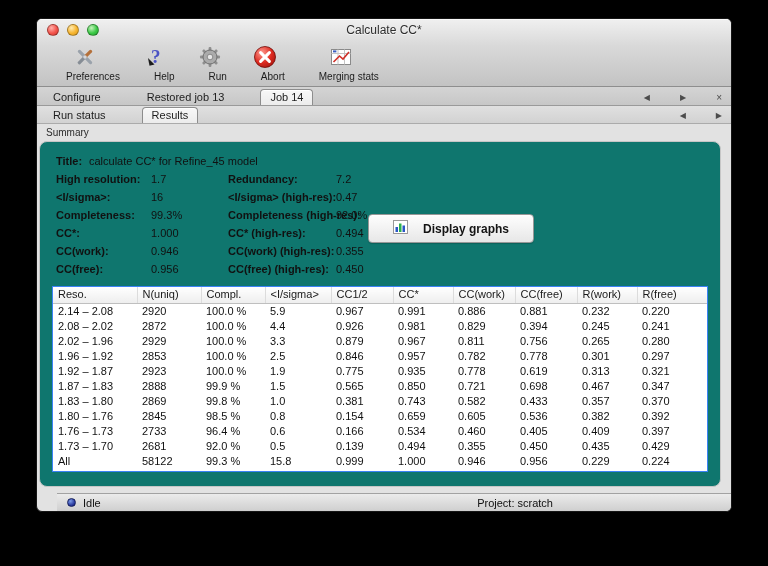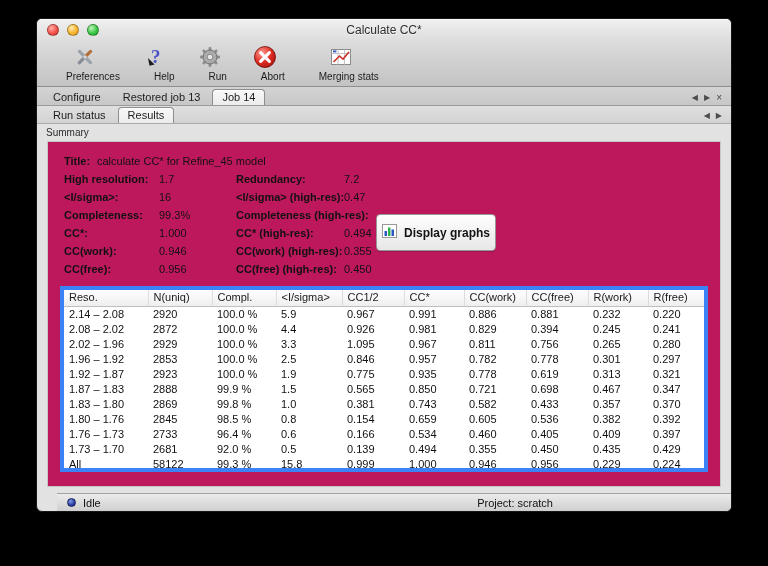--- a/index.html
+++ b/index.html
@@ -42,64 +42,65 @@
   .tool { display:flex; flex-direction:column; align-items:center; gap:1px; padding:0 3px; }
   .tool .ticon { height:26px; display:flex; align-items:center; justify-content:center; }
   .tool .tlabel { font-size:10px; color:#1c1c1c; white-space:nowrap;padding-left:16px; }
 
   
   .tabbar {
     flex:none; display:flex; align-items:flex-end;
     padding:0 6px 0 6px; height:19px;
     background:linear-gradient(#d4d4d4,#c7c7c7);
     border-bottom:1px solid #9a9a9a;
+    gap:24px;
   }
   .tabbar.view { height:18px; background:linear-gradient(#e0e0e0,#d2d2d2); border-bottom:1px solid #ababab; }
   .tab {
     font-size:11px; color:#1d1d1d; padding:1px 9px 2px; margin-right:2px;
     border:1px solid transparent; border-bottom:none; border-radius:4px 4px 0 0;
     white-space:nowrap;
   }
   .tab.active {
     background:linear-gradient(#f8f8f8,#ececec);
     border-color:#8d8d8d;
     box-shadow:inset 0 1px 0 #fff;
   }
   .tab-spacer { flex:1; }
   .tab-nav { font-size:8px; color:#4c4c4c; padding:0 3px 3px 3px; }
   .tab-nav.tab-close { font-size:10px; line-height:9px; }
 
   .section-label { flex:none; font-size:10px; color:#2c2c2c; padding:3px 0 2px 9px; }
 
   
   .panel {
-    flex:1; position:relative; margin:1px 10px 6px 10px;
-    background:#be185d; border:1px solid #c6c6c6; border-radius:0;
+    flex:1; position:relative; margin:1px 10px 6px 2px;
+    background:#0f766e; border:1px solid #c6c6c6; border-radius:8px;
     display:flex; flex-direction:column; overflow:hidden;
   }
   .summary { flex:none; padding:10px 0 4px 16px; font-size:11px; color:#111; }
   .sum-row { display:flex; align-items:center; height:18px; }
   .sum-label { font-weight:bold; white-space:nowrap; }
   .sum-value { white-space:nowrap; }
   .c1 { width:95px; } .c2 { width:77px; } .c3 { width:108px; } .c4 { flex:1; }
   .title-row .sum-label { width:33px; }
 
   .display-graphs {
-    position:absolute; left:328px; top:72px; height:37px;
-    display:flex; align-items:center; gap:7px; padding:0 5px;
+    position:absolute; left:328px; top:72px; height:29px;
+    display:flex; align-items:center; gap:15px; padding:0 24px;
     background:linear-gradient(#fefefe,#e7e7e7);
     border:1px solid #979797; border-radius:4px;
     box-shadow:0 1px 1px rgba(0,0,0,0.18), inset 0 1px 0 #fff;
     font-family:"Liberation Sans", sans-serif;
     font-size:12px; font-weight:bold; color:#141414;
   }
 
   .table-wrap {
     flex:1; margin:4px 12px 14px 12px;
-    background:#fff; border:4px solid #3b82f6; overflow:hidden;
+    background:#fff; border:1px solid #3b82f6; overflow:hidden;
   }
   table { width:100%; border-collapse:collapse; table-layout:fixed; font-size:11px; }
   thead th {
     font-weight:normal; text-align:left; height:16px; padding:1px 5px 2px;
     background:linear-gradient(#ffffff,#eeeeee);
     border-bottom:1px solid #bfbfbf; border-right:1px solid #dcdcdc;
     color:#1a1a1a; white-space:nowrap; overflow:hidden;
   }
   thead th:last-child { border-right:none; }
   tbody td { height:15px; padding:1px 5px; color:#111; white-space:nowrap; overflow:hidden; }
@@ -236,20 +237,21 @@
         <div class="sum-row">
           <span class="c1 sum-label">&lt;I/sigma&gt;:</span>
           <span class="c2 sum-value">16</span>
           <span class="c3 sum-label">&lt;I/sigma&gt; (high-res):</span>
           <span class="c4 sum-value">0.47</span>
         </div>
         <div class="sum-row">
           <span class="c1 sum-label">Completeness:</span>
           <span class="c2 sum-value">99.3%</span>
           <span class="c3 sum-label">Completeness (high-res):</span>
+          <span class="c4 sum-value">92.0%</span>
         </div>
         <div class="sum-row">
           <span class="c1 sum-label">CC*:</span>
           <span class="c2 sum-value">1.000</span>
           <span class="c3 sum-label">CC* (high-res):</span>
           <span class="c4 sum-value">0.494</span>
         </div>
         <div class="sum-row">
           <span class="c1 sum-label">CC(work):</span>
           <span class="c2 sum-value">0.946</span>
@@ -327,21 +329,21 @@
                 <td>0.829</td>
                 <td>0.394</td>
                 <td>0.245</td>
                 <td>0.241</td>
               </tr>
               <tr>
                 <td>2.02 – 1.96</td>
                 <td>2929</td>
                 <td>100.0 %</td>
                 <td>3.3</td>
-                <td>1.095</td>
+                <td>0.879</td>
                 <td>0.967</td>
                 <td>0.811</td>
                 <td>0.756</td>
                 <td>0.265</td>
                 <td>0.280</td>
               </tr>
               <tr>
                 <td>1.96 – 1.92</td>
                 <td>2853</td>
                 <td>100.0 %</td>

